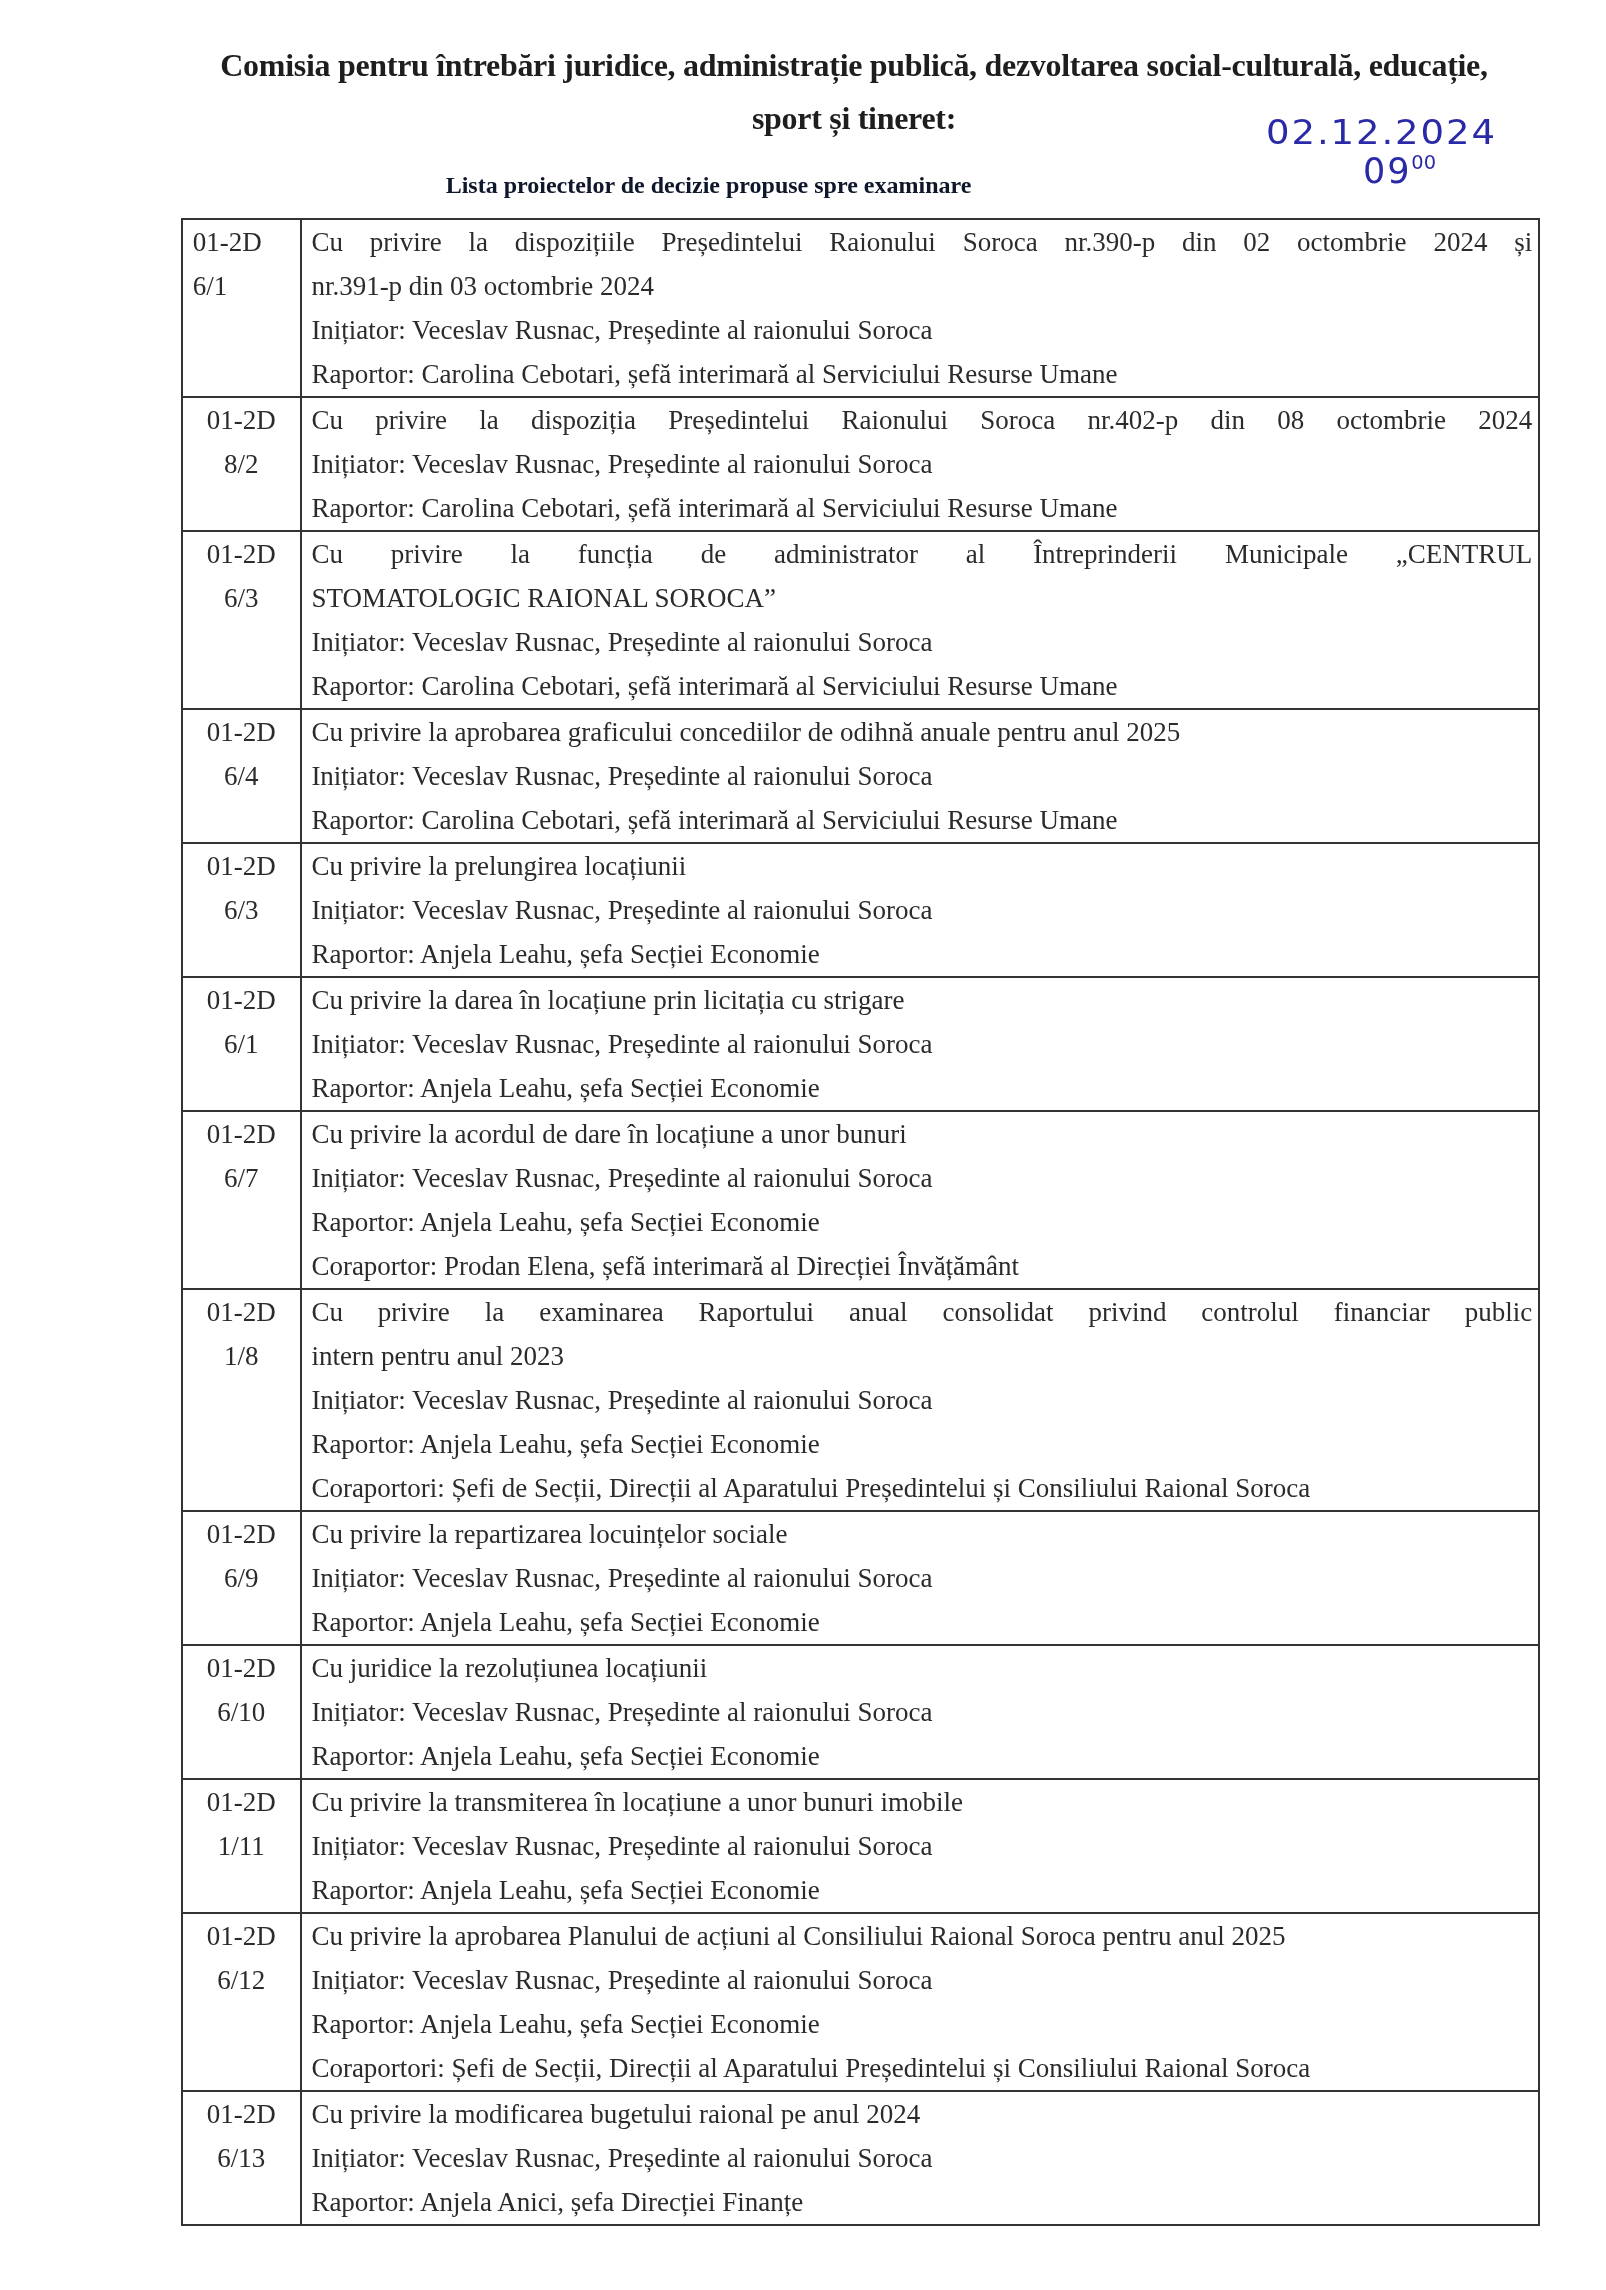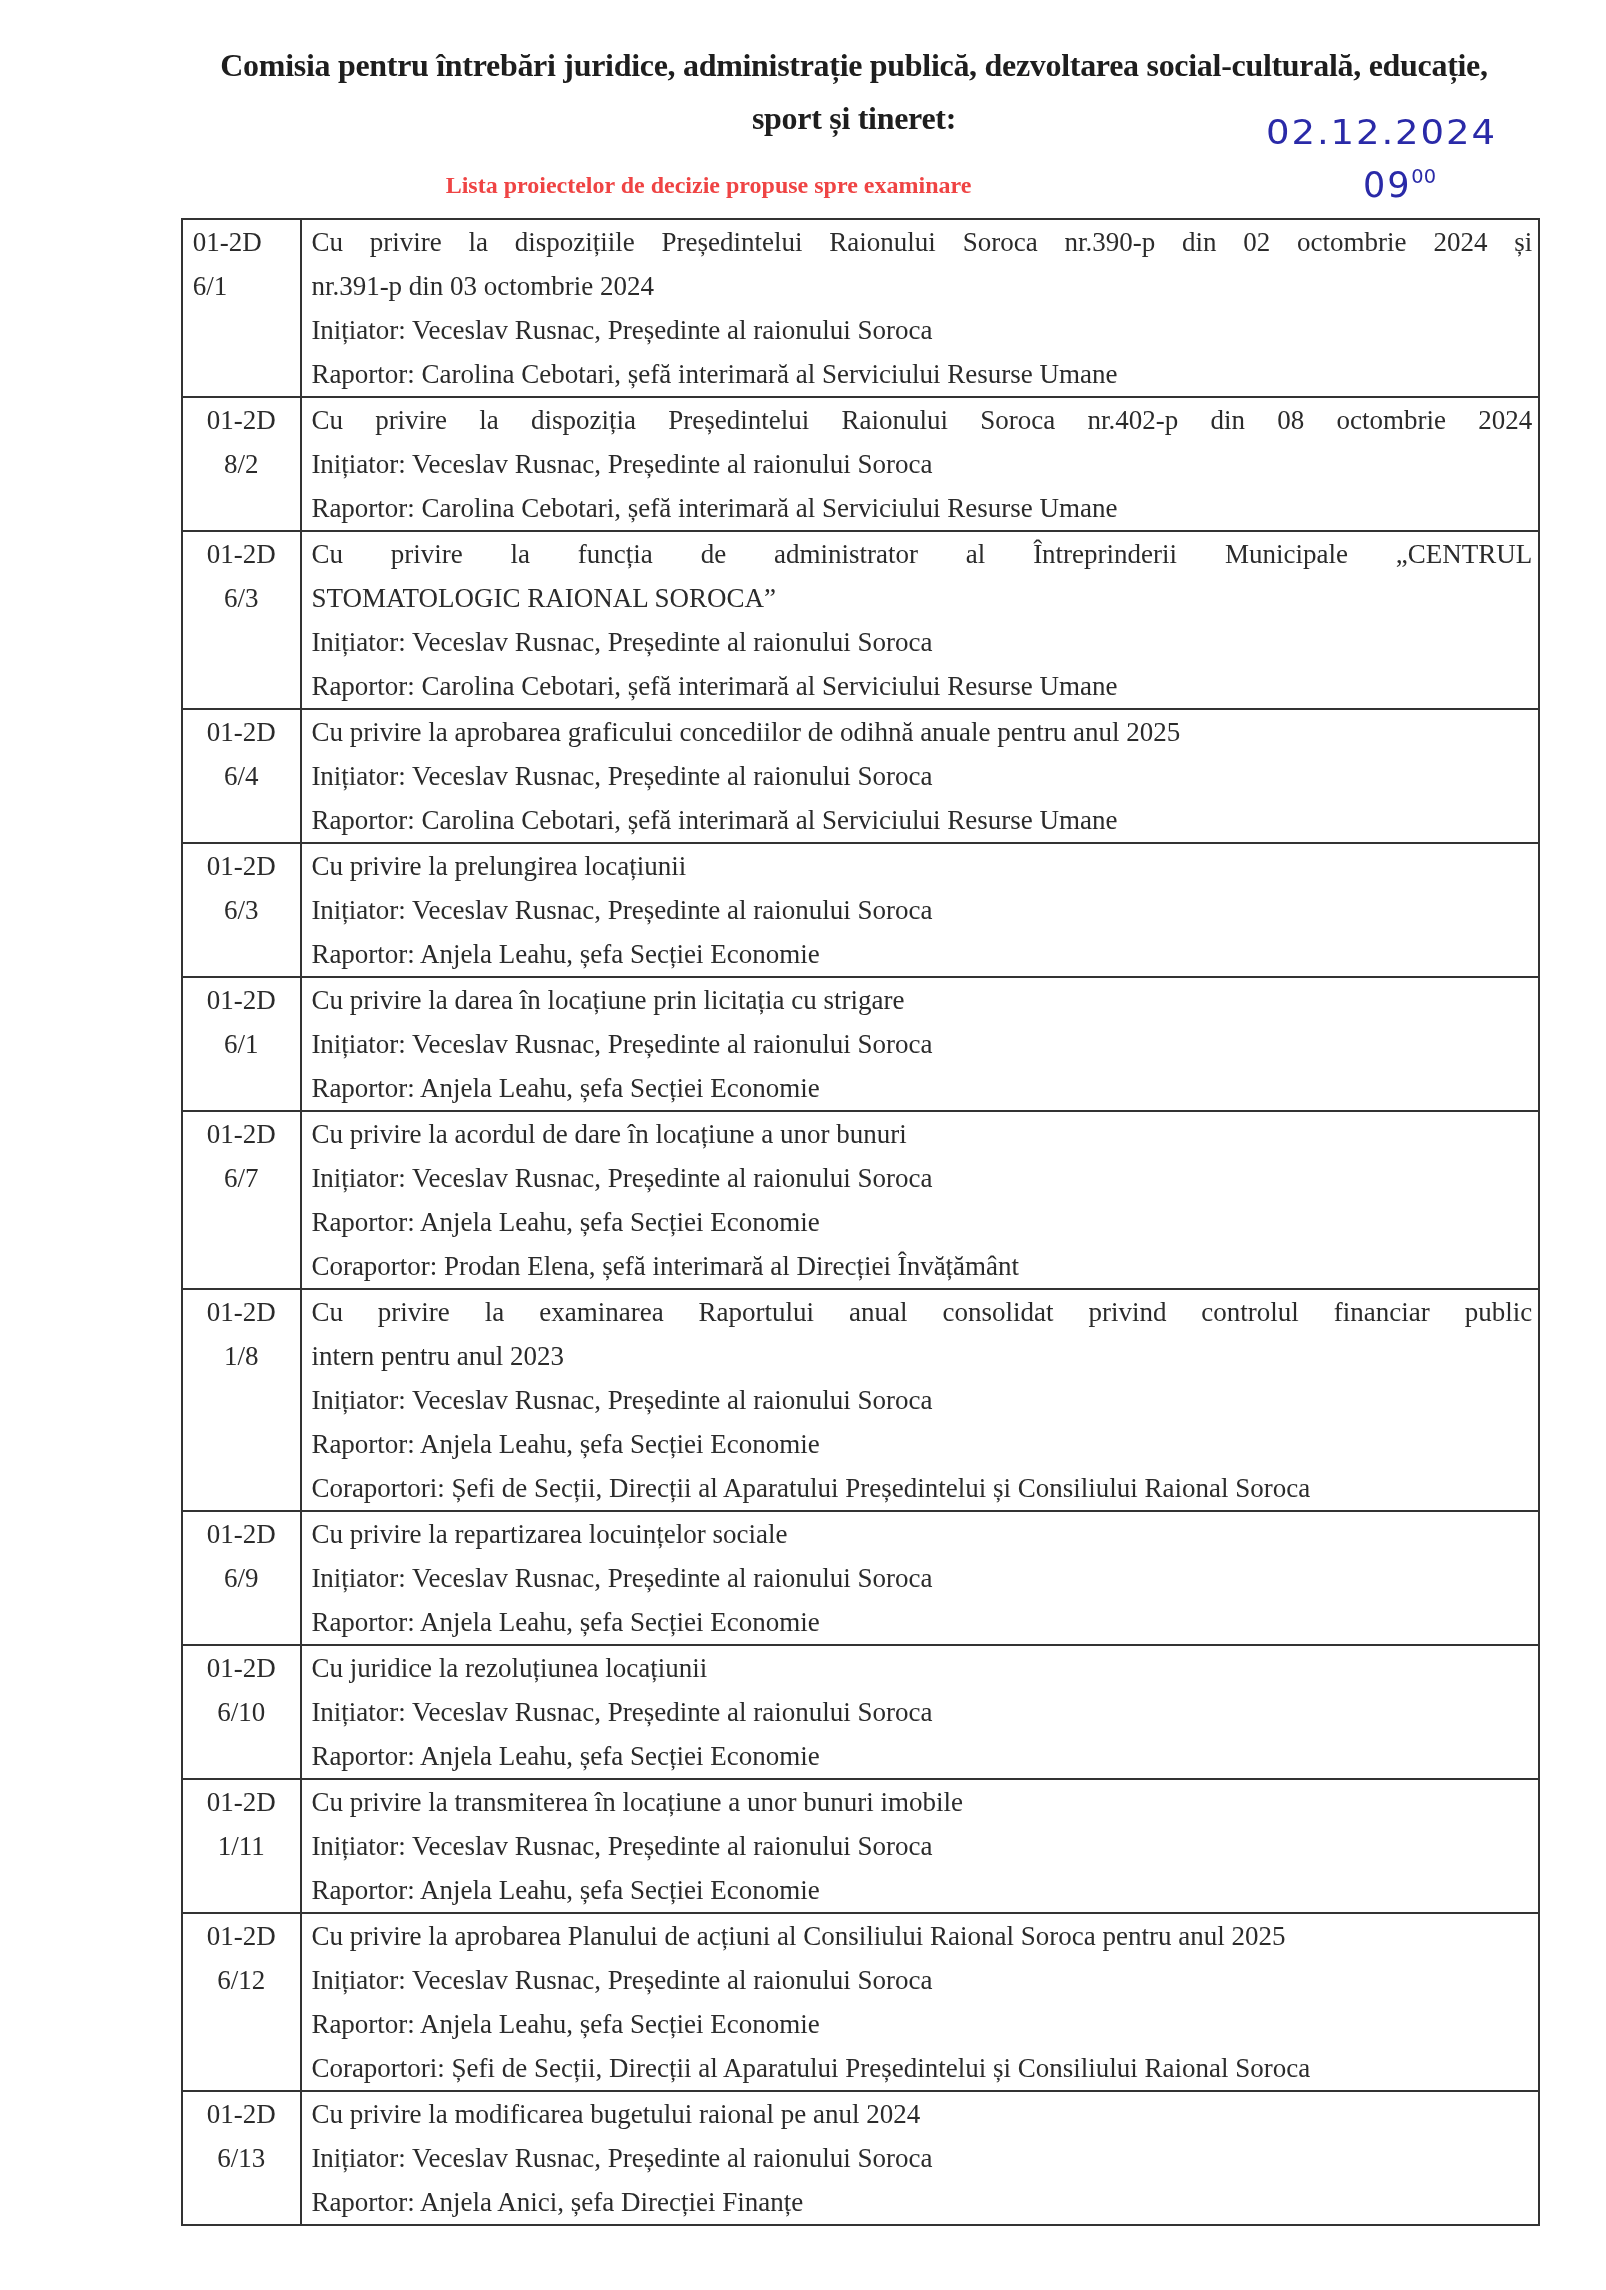--- a/index.html
+++ b/index.html
@@ -7,28 +7,28 @@
     width: 1607px; height: 2290px; position: relative; overflow: hidden;
     font-family: "Liberation Serif", "DejaVu Serif", serif; color: #2b2b2b;
   }
   .title {
     position: absolute; left: 194px; width: 1320px; top: 39px;
     text-align: center; font-weight: bold; font-size: 32px; line-height: 53px;
     color: #1e1e1e; letter-spacing: -0.3px;
   }
   .subtitle {
     position: absolute; left: 194px; width: 1029px; top: 171px;
-    text-align: center; font-weight: bold; font-size: 24px; line-height: 29px; color: #ef4444;
+    text-align: center; font-weight: bold; font-size: 24px; line-height: 29px; color: #0f172a;
   }
   .hand {
     position: absolute; color: #2a2aa8; font-family: "DejaVu Sans", sans-serif;
     font-weight: normal; letter-spacing: 1.9px;
   }
   .hand-date { left: 1266px; top: 111px; font-size: 37px; transform: scaleY(0.9); }
-  .hand-time { left: 1363px; top: 165px; font-size: 35px; }
+  .hand-time { left: 1363px; top: 151px; font-size: 35px; }
   .hand-time sup { font-size: 19.4px; vertical-align: 13.6px; letter-spacing: 0; }
 
   table.agenda {
     position: absolute; left: 181px; top: 218px; width: 1359px;
     border-collapse: collapse; table-layout: fixed;
   }
   table.agenda td {
     border: 2.9px solid #333333; vertical-align: top;
     font-size: 27px; line-height: 44px; padding: 0 5.8px 0 9.7px; margin-left: 8px;
   }

